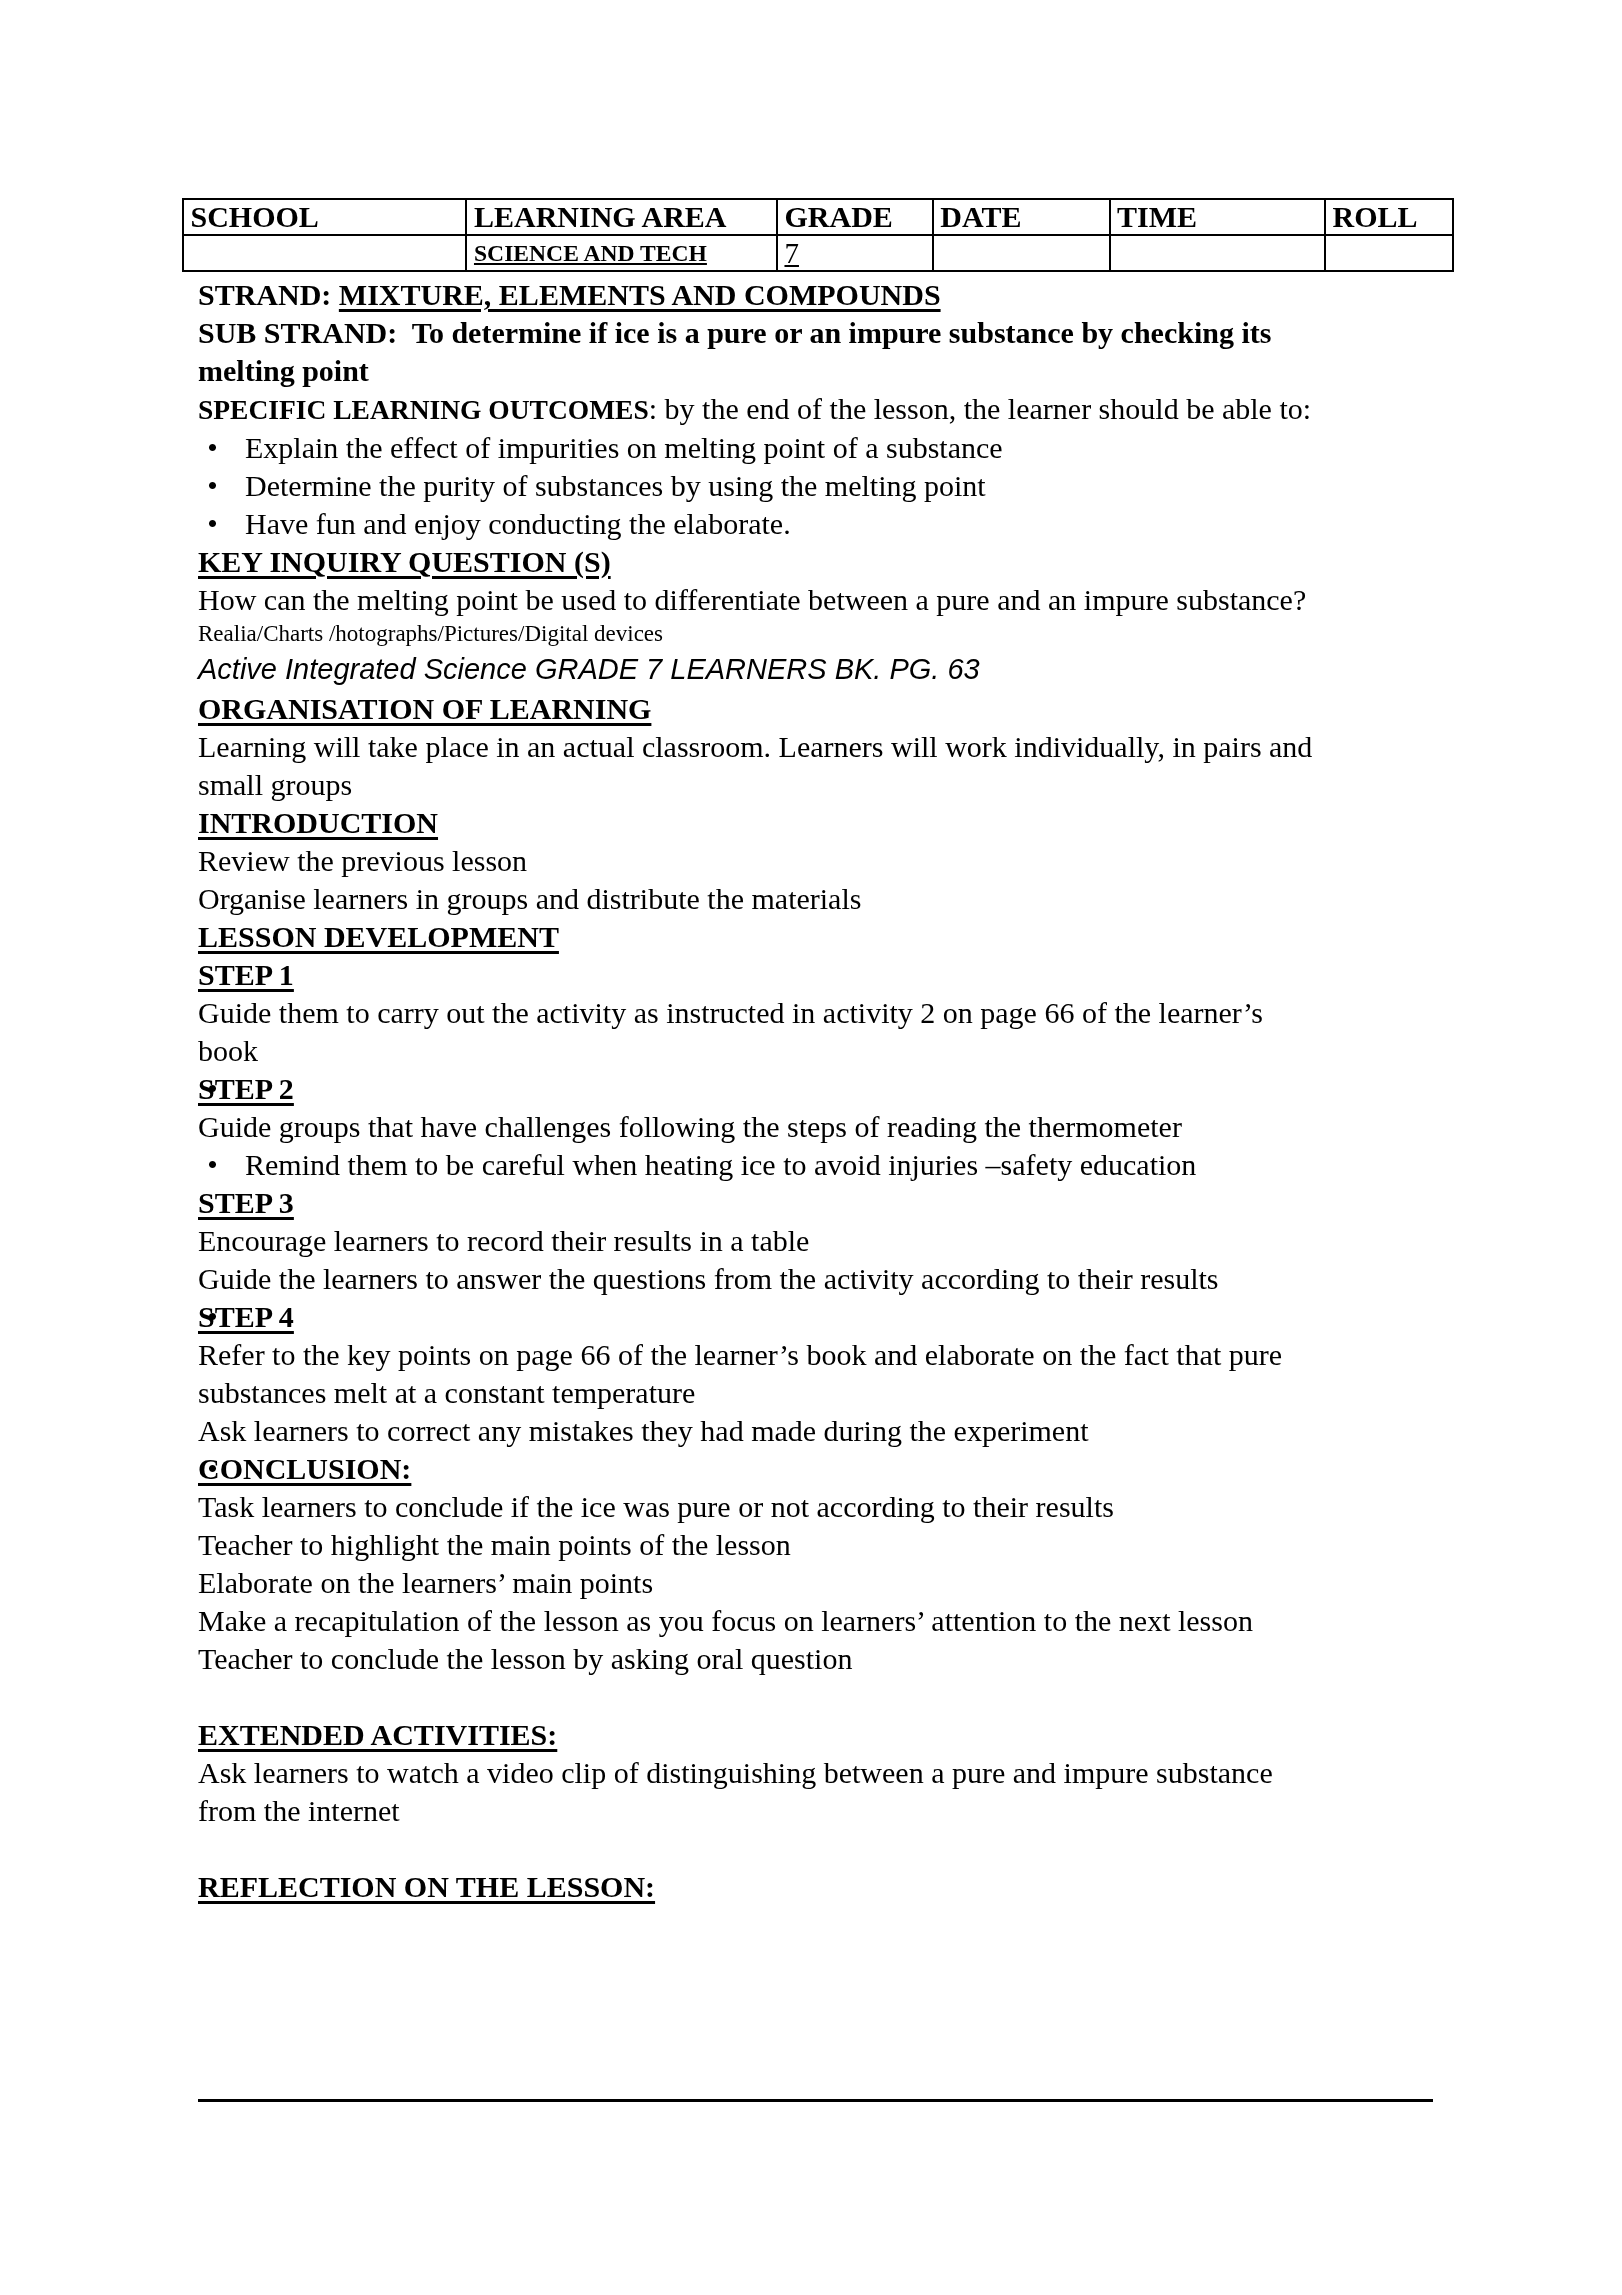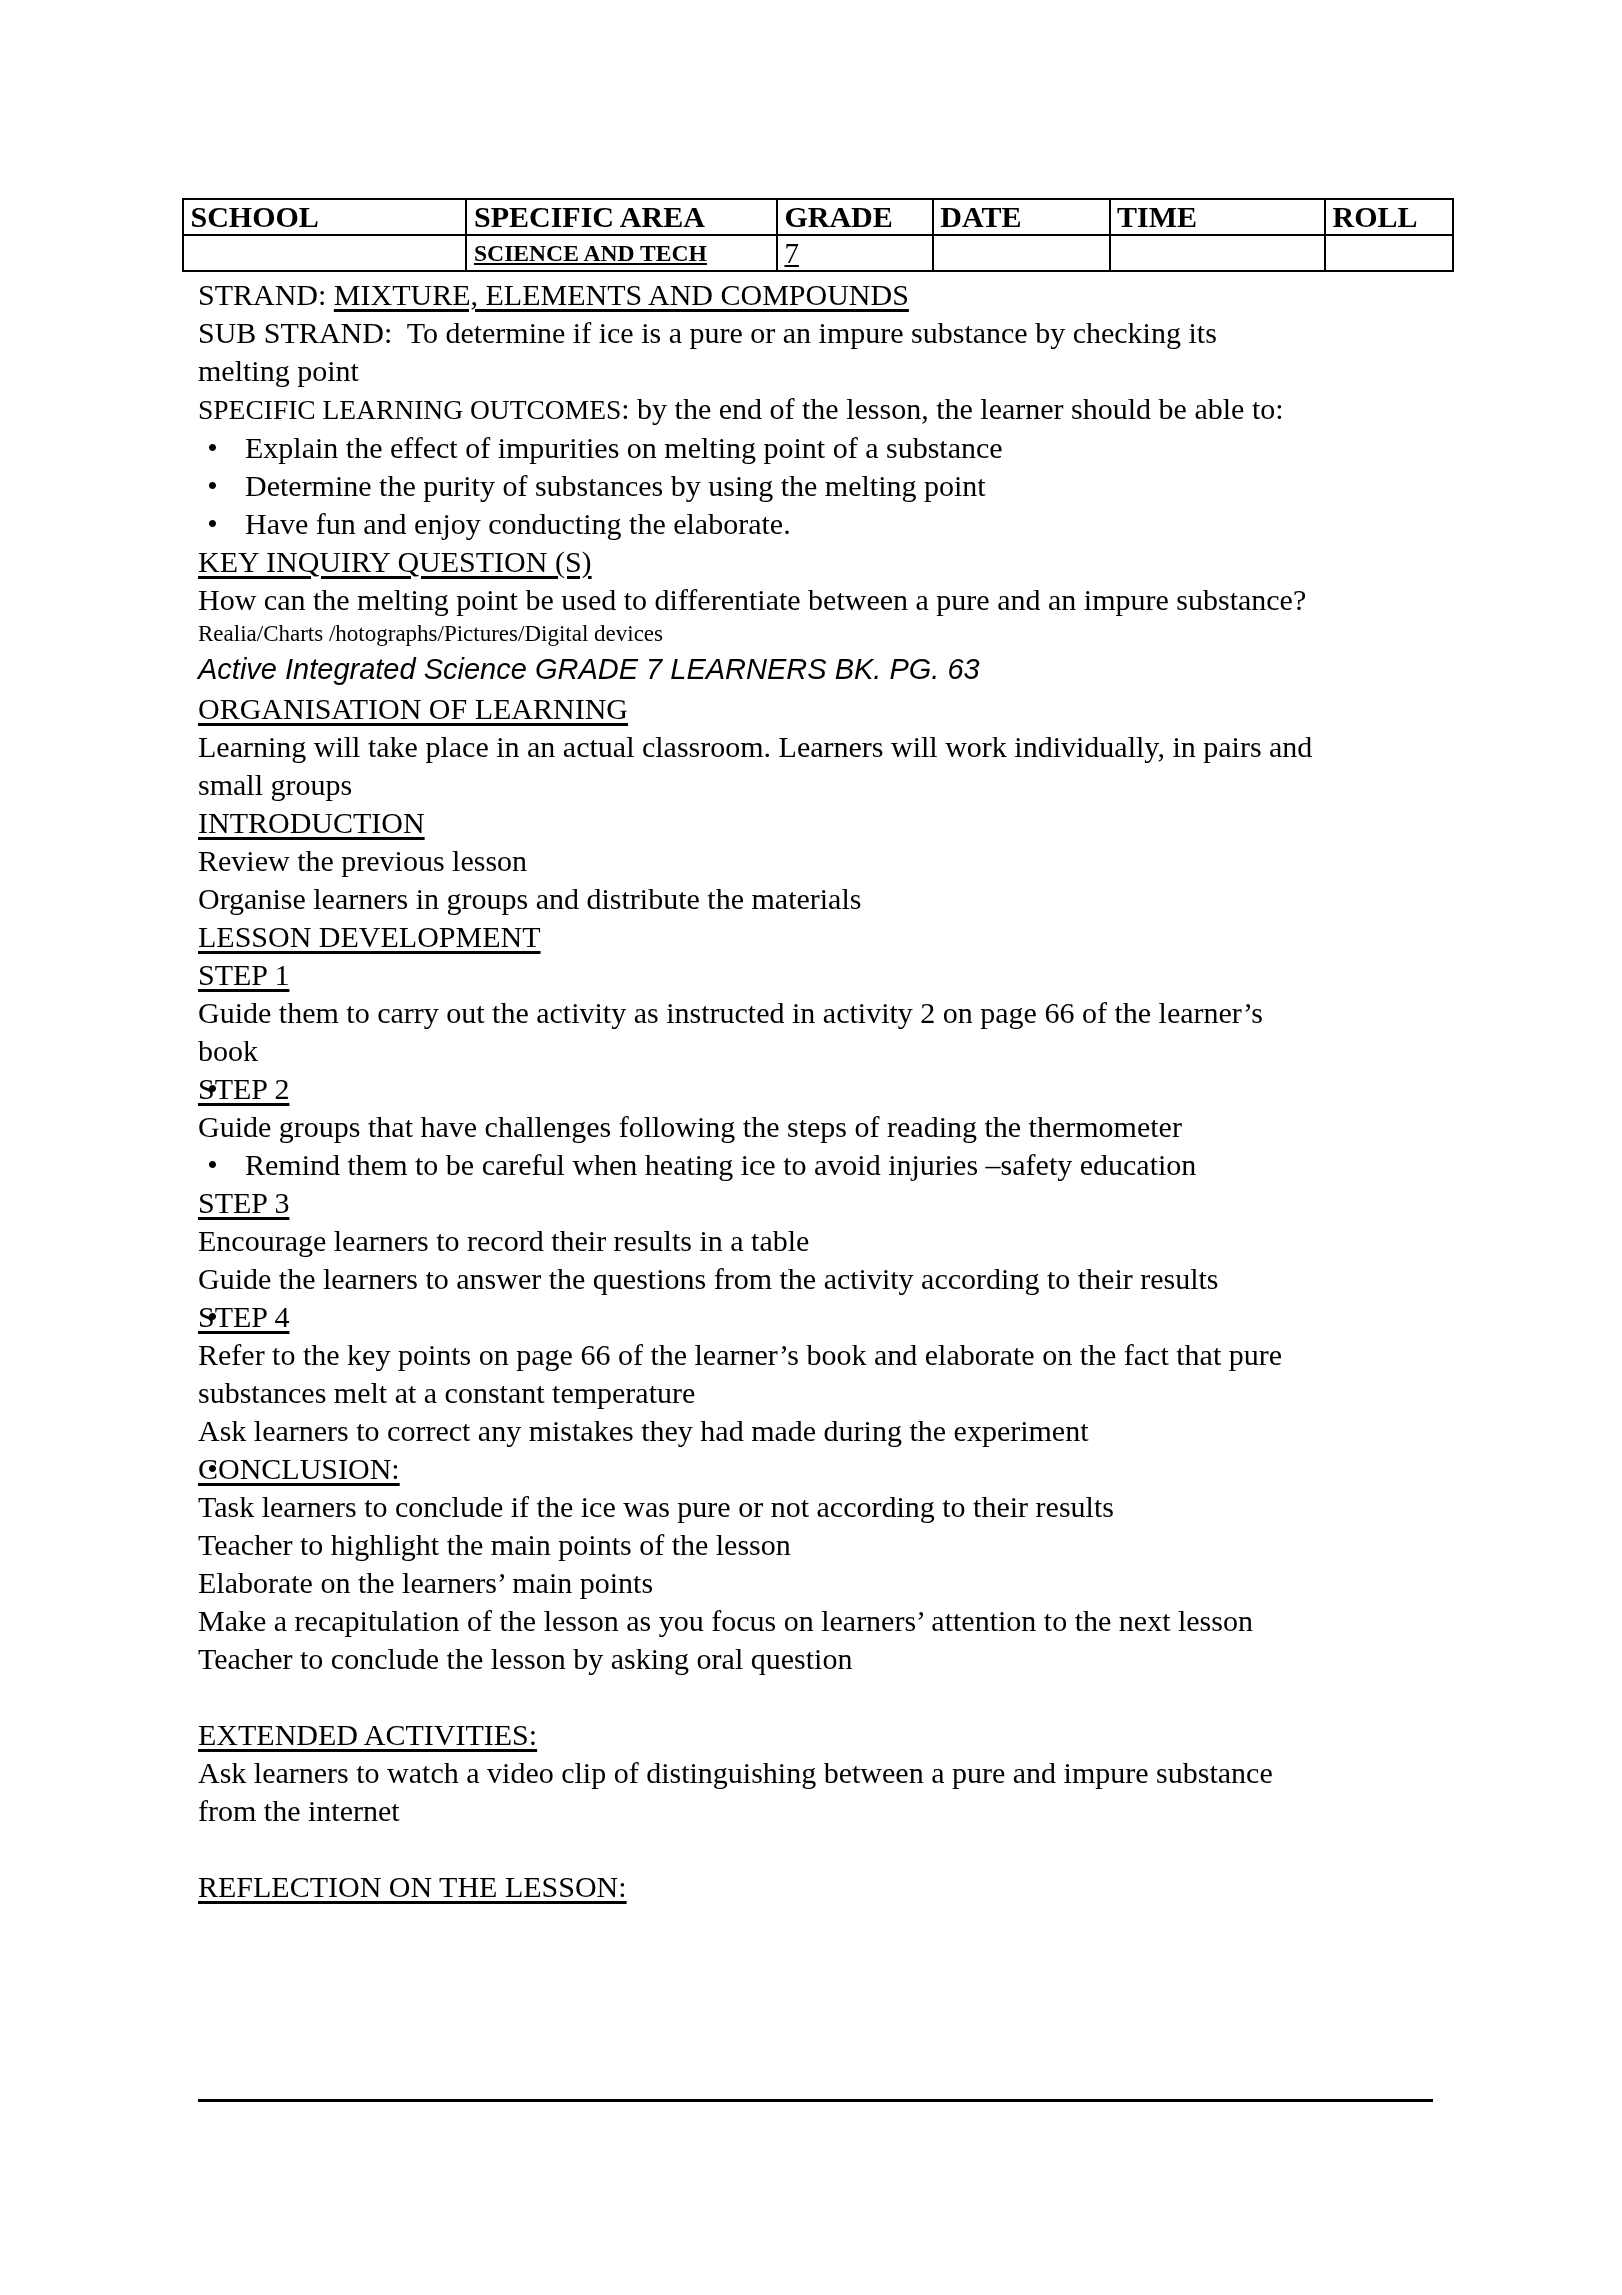--- a/index.html
+++ b/index.html
@@ -5,21 +5,21 @@
   html, body { margin:0; padding:0; background:#ffffff; }
   body { width:1623px; height:2295px; position:relative; overflow:hidden;
          font-family:"Liberation Serif", serif; color:#000; }
   table.hdr { position:absolute; left:182px; top:198px; width:1272px; border-collapse:collapse; }
   table.hdr td { border:2.6px solid #000; padding:0 6.5px; height:34px; vertical-align:middle;margin-left:24px; }
   table.hdr .h { font-weight:bold; font-size:30px; line-height:34px; }
   table.hdr .v { font-weight:bold; font-size:23.6px; line-height:31px;text-decoration:underline; }
   table.hdr .v.num { font-weight:normal; font-size:29px; }
   .content { position:absolute; left:198px; top:276px; width:1256px; }
   .line { font-size:30px; line-height:38px; white-space:nowrap; }
-  .b { font-weight:normal; }
+  .b { font-weight:bold; }
   .u { text-decoration:underline; text-decoration-thickness:2.6px; text-underline-offset:3.9px; }
   .small { font-size:23px; line-height:30px; }
   .calibri { font-family:"Liberation Sans", sans-serif; font-size:29px; line-height:41px;font-style:italic; }
   .bullet { padding-left:47px; position:relative; }
   .bullet .dot { position:absolute; left:9.2px; top:0; }
   .blank { height:38px; }
   .rule { position:absolute; left:198px; top:2099px; width:1235px; height:3.3px; background:#000; }
 </style>
 </head>
 <body>
@@ -29,21 +29,21 @@
     <col style="width:284px">
       <col style="width:311px">
       <col style="width:156px">
     <col style="width:177px">
       <col style="width:216px">
       <col style="width:128px">
   </colgroup>
   <tbody>
       <tr>
     <td class="h">SCHOOL</td>
-    <td class="h">SPECIFIC AREA</td>
+    <td class="h">LEARNING AREA</td>
     <td class="h">GRADE</td>
     <td class="h">DATE</td>
     <td class="h">TIME</td>
     <td class="h">ROLL</td>
   </tr>
   <tr>
     <td class="v"></td>
     <td class="v">SCIENCE AND TECH</td>
     <td class="v num">7</td>
     <td class="v"></td>

